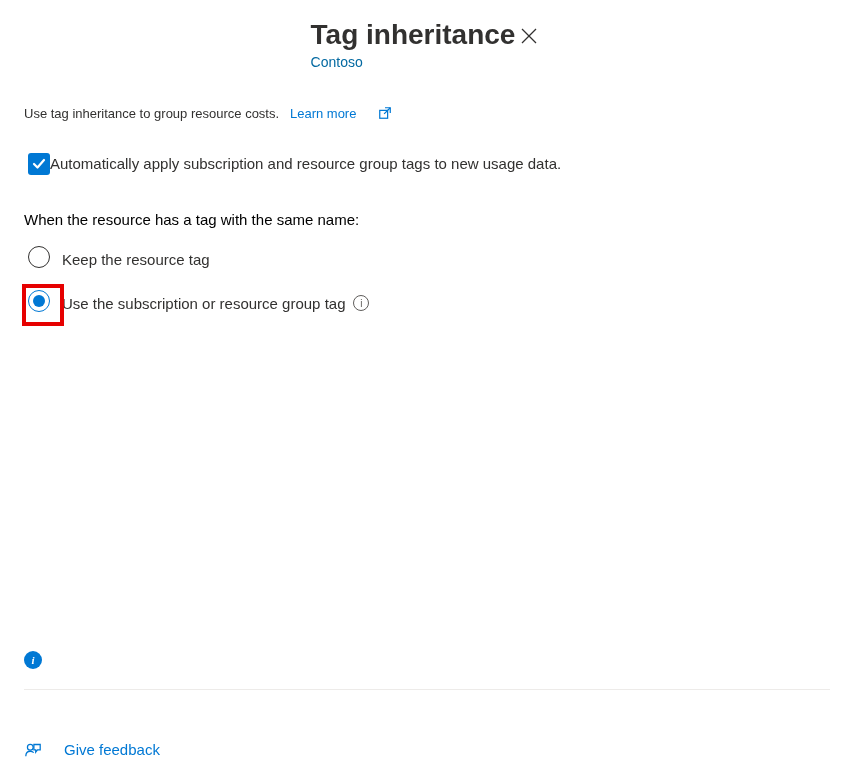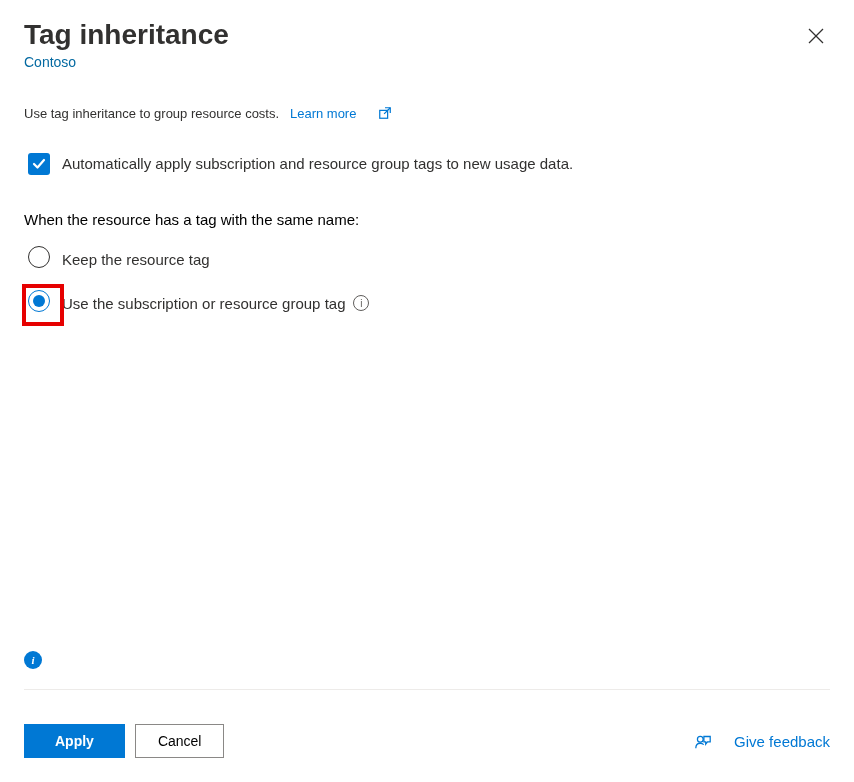--- a/index.html
+++ b/index.html
@@ -6,40 +6,39 @@
     body {
       font-family: "Segoe UI", -apple-system, BlinkMacSystemFont, sans-serif;
       font-size: 14px;
       color: #323130;
       background: #ffffff;
       width: 854px;
       height: 782px;
       position: relative;
       padding: 18px 24px 24px 24px;
     }
-    .header { display: flex; justify-content: space-between; align-items: flex-start; }
+    .header { display: flex; justify-content: center; align-items: flex-start; }
     .title-block { display: flex; flex-direction: column; }
     .title { font-size: 28px; font-weight: 600; color: #323130; line-height: 1.2; }
     .subtitle { font-size: 14px; color: #0369a1; margin-top: 2px; }
     .close-btn { background: none; border: none; cursor: pointer; padding: 6px; margin-top: 4px; }
     .close-btn svg { width: 16px; height: 16px; stroke: #323130; }
     .description { margin-top: 36px; font-size: 13px; color: #323130; }
     .learn-more {
       color: #0078d4;
       text-decoration: none;
       display: inline-flex;
       align-items: center;
       gap: 22px;
       cursor: pointer;
     }
     .learn-more svg { width: 14px; height: 14px; }
     .checkbox-row {
       display: flex;
       align-items: center;
-      gap: 12px;
       margin-top: 32px;
       margin-left: 4px;
     }
     .checkbox {
       width: 22px;
       height: 22px;
       background: #0078d4;
       border-radius: 3px;
       display: flex;
       align-items: center;
@@ -222,24 +221,20 @@
       <span class="info-icon">i</span>
     </span>
   </div>
 </div>
 
 <div class="info-bar">
   <div class="info-badge">i</div>
 </div>
 
 <div class="footer">
-  <div class="btn-group">
-    <button class="btn primary">Apply</button>
-    <button class="btn">Cancel</button>
-  </div>
   <div class="feedback">
     <svg viewBox="0 0 20 20" fill="none" stroke="#0078d4" stroke-width="1.4">
       <circle cx="7" cy="8" r="3.2"></circle>
       <path d="M2,18 C2,14.5 4.2,12.5 7,12.5 C8.5,12.5 9.8,13.1 10.8,14"></path>
       <path d="M11,5 L18,5 L18,11 L15,11 L13,13.5 L13,11 L11,11 Z"></path>
     </svg>
     <span>Give feedback</span>
   </div>
 </div>
 

